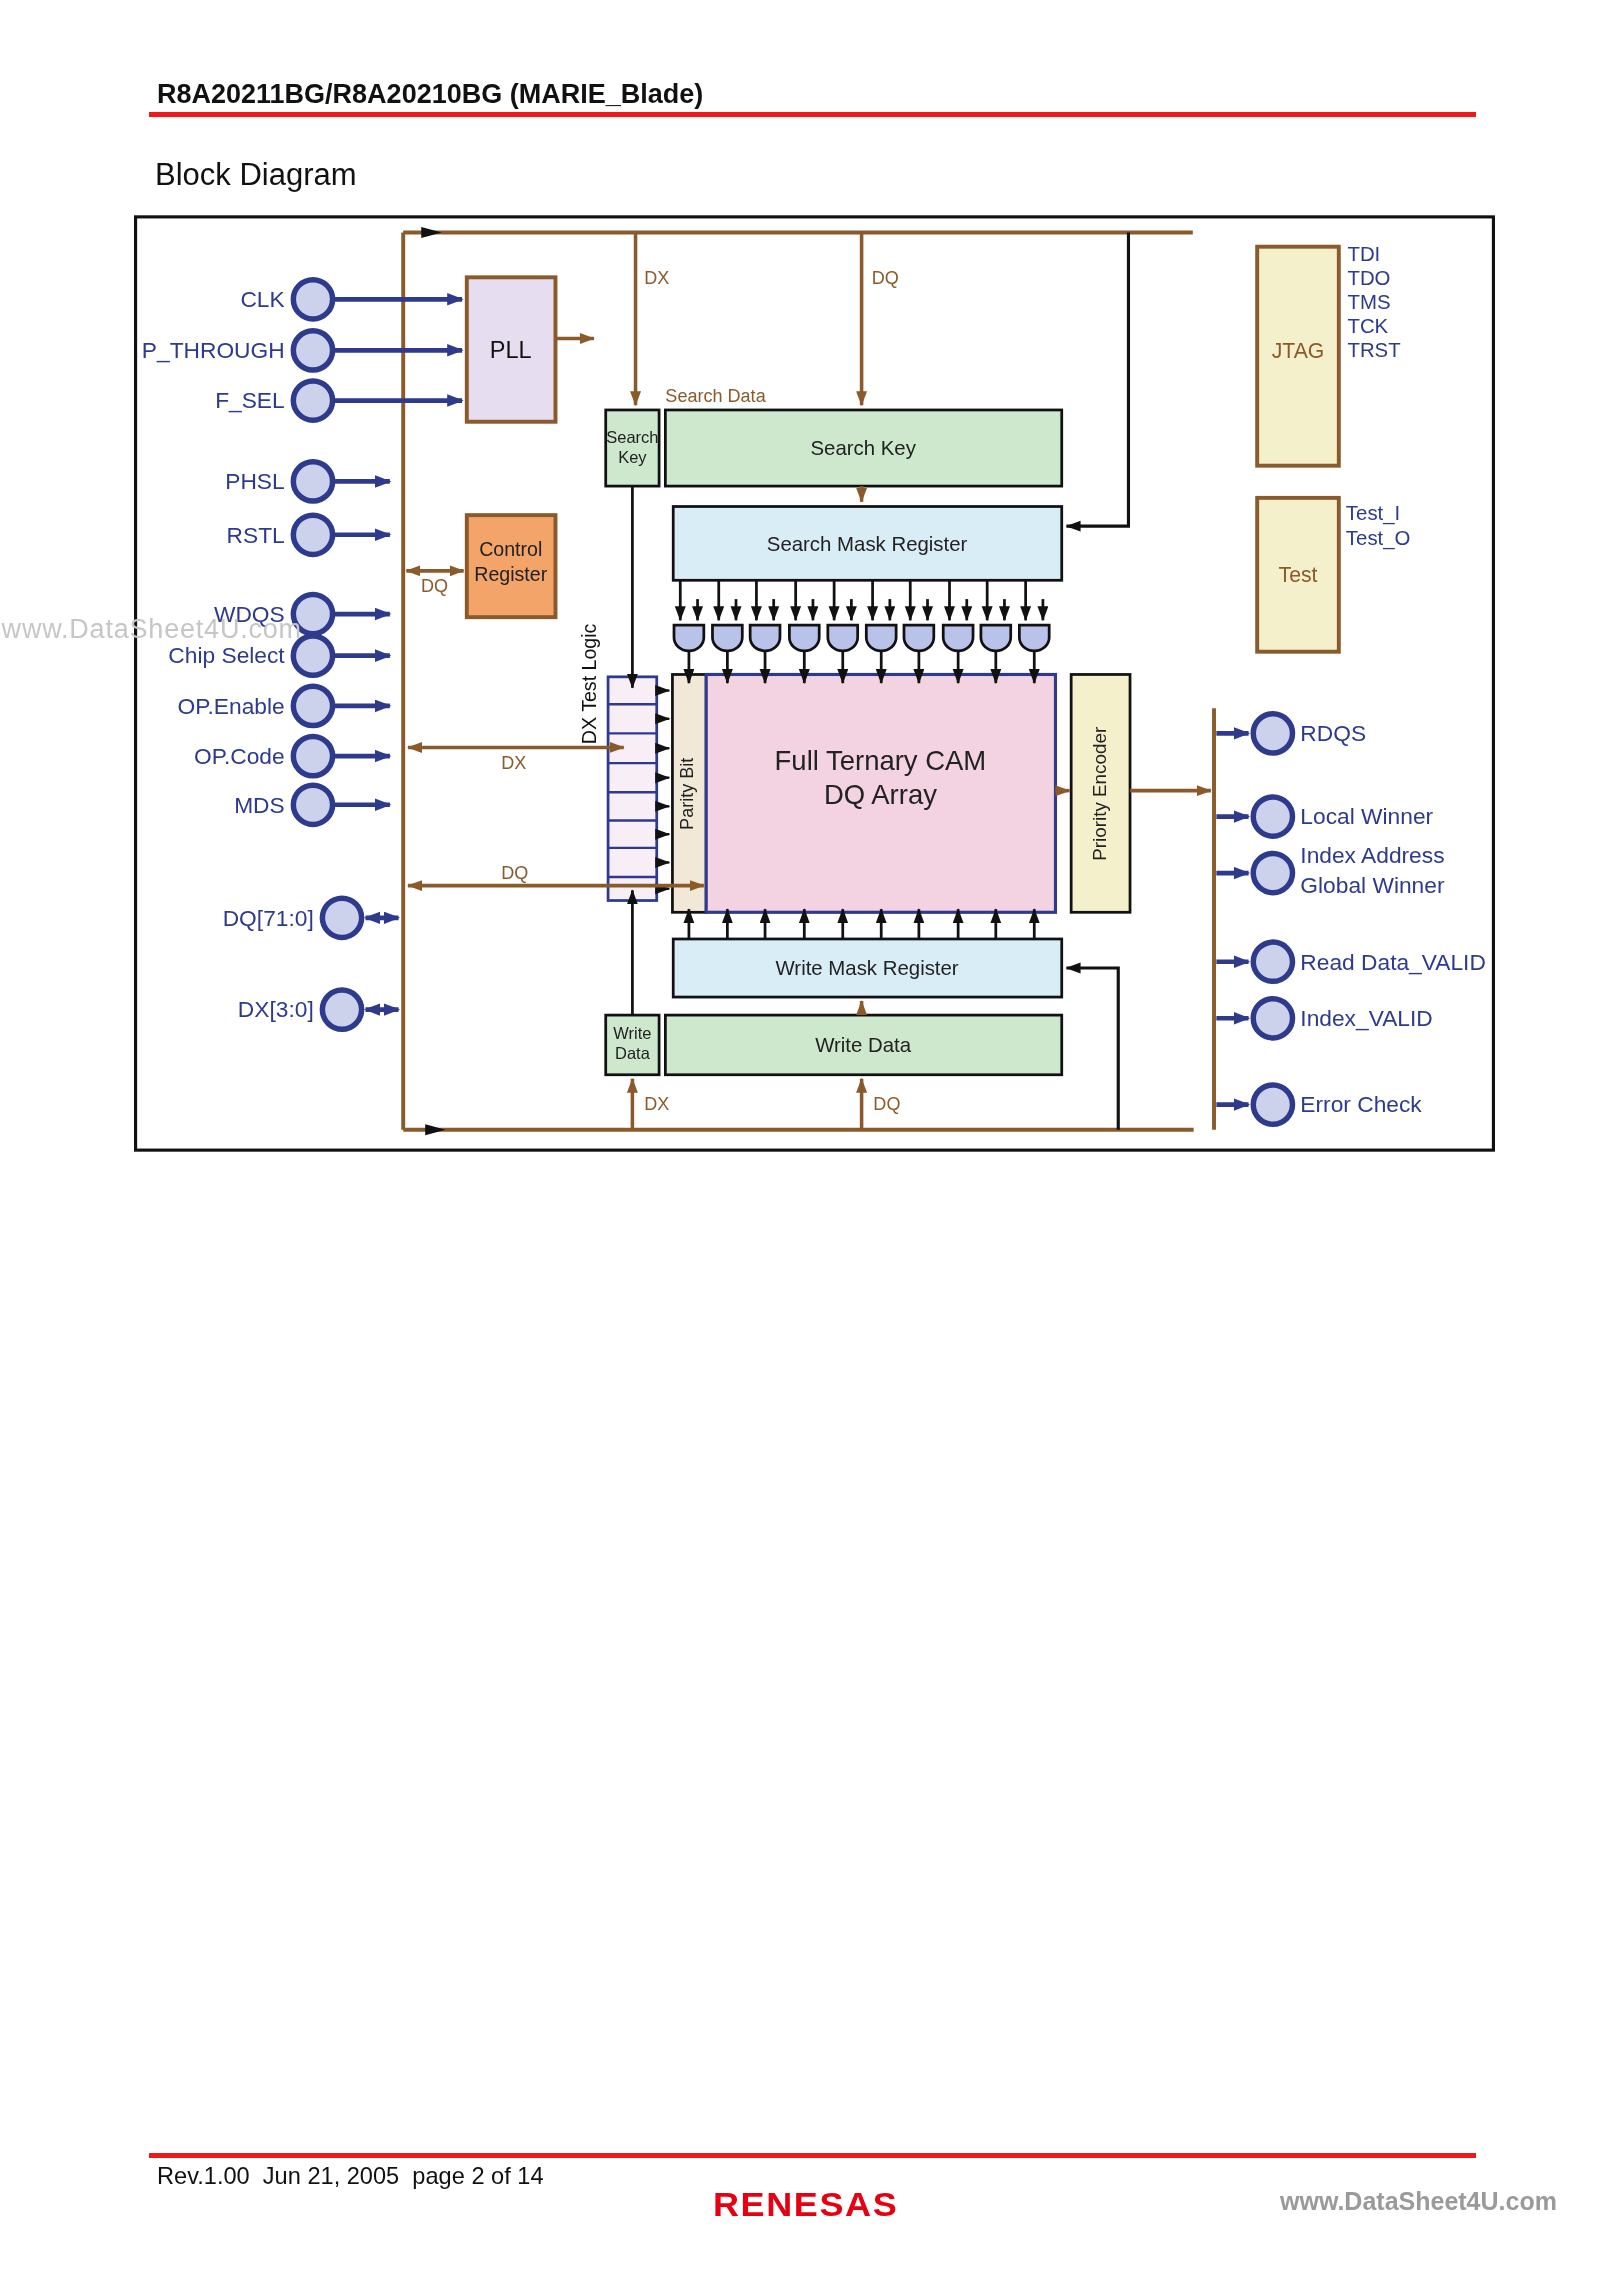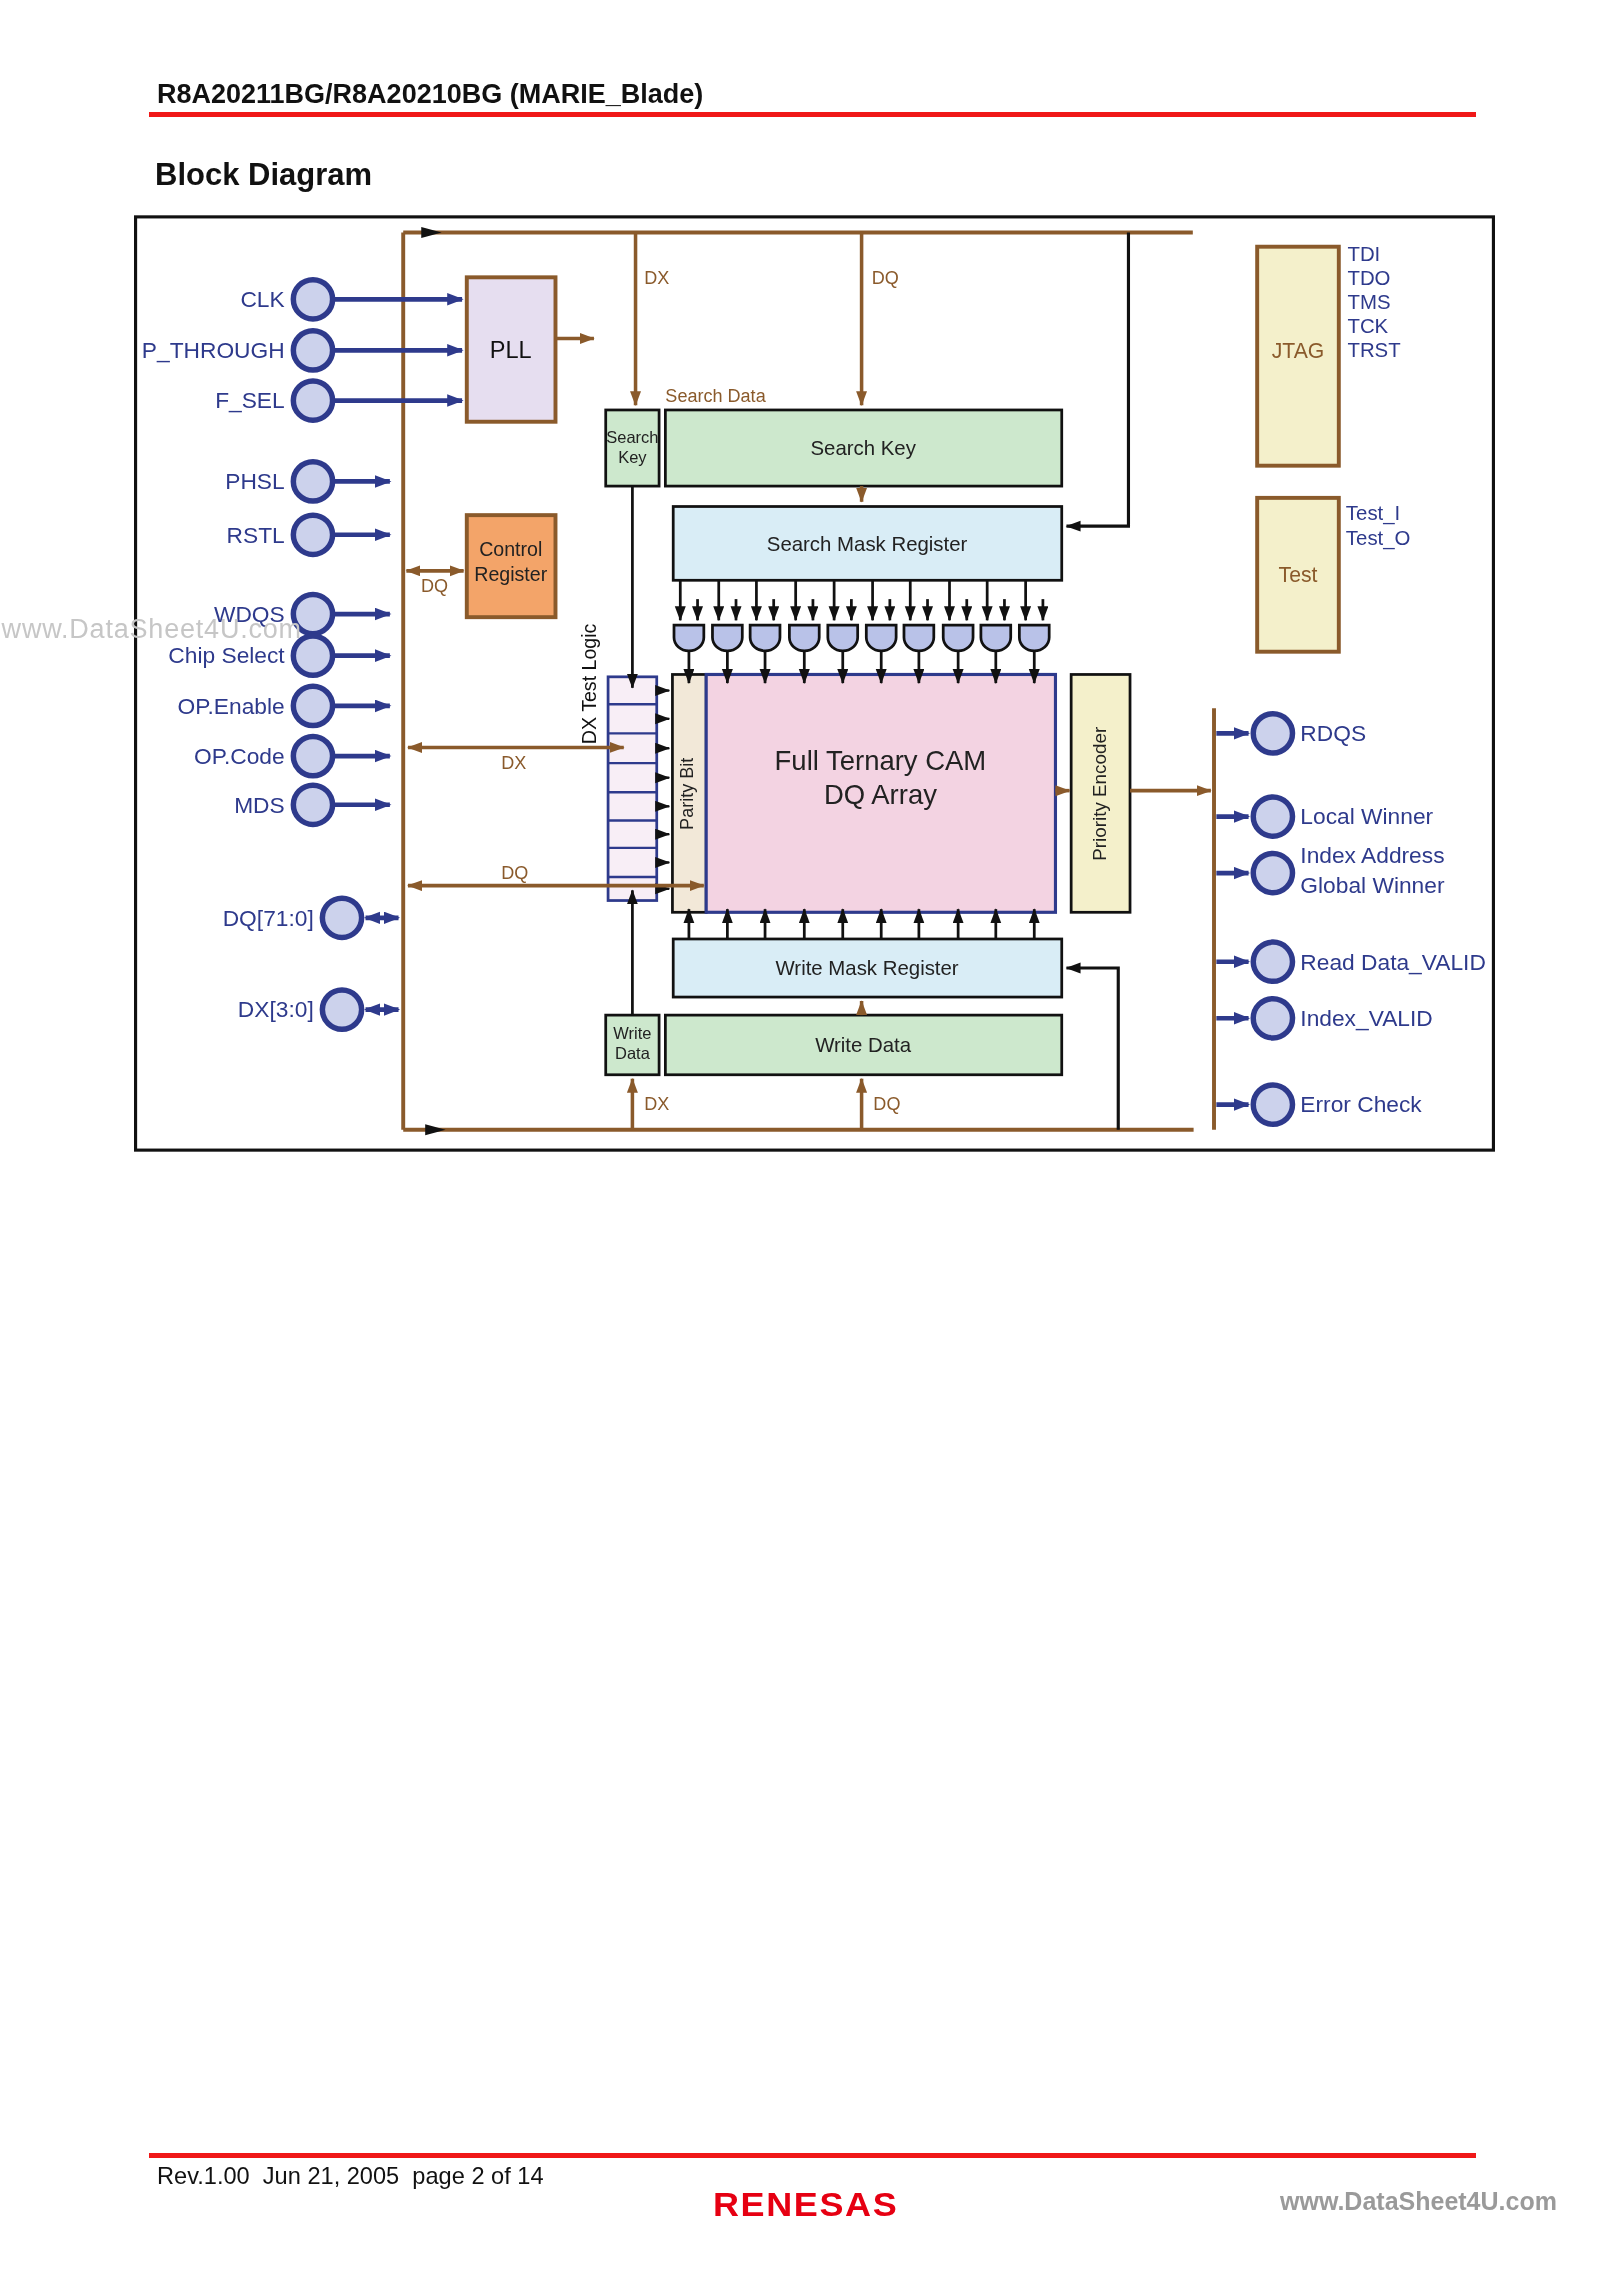--- a/index.html
+++ b/index.html
@@ -2,21 +2,21 @@
 <html style="font-size:12.6px"><head>
 <meta charset="utf-8">
 <style>
   html,body{margin:0;padding:0;background:#ffffff;}
   #page{
     position:relative;width:1622px;height:2295px;background:#ffffff;
     font-family:"Liberation Sans", sans-serif;overflow:hidden;
   }
   .hdr-title{position:absolute;left:157px;top:79px;font-size:27px;font-weight:bold;color:#111;}
   .hdr-rule{position:absolute;left:149px;top:112px;width:1327px;height:4.7px;background:#f01818;}
-  .section-title{position:absolute;left:155px;top:157px;font-size:31px;font-weight:bold;color:#111;}
+  .section-title{position:absolute;left:155px;top:157px;font-size:31px;font-weight:normal;color:#111;}
   .watermark-left{position:absolute;left:1.6px;top:614px;font-size:27px;color:#c6c6c6;letter-spacing:0.8px;}
   .diagram-wrap{position:absolute;left:134px;top:215px;width:1361px;height:937px;}
   .ftr-rule{position:absolute;left:149px;top:2153px;width:1327px;height:4.7px;background:#f01818;}
   .ftr-rev{position:absolute;left:157px;top:2163px;font-size:23.6px;color:#111;white-space:pre;}
   .ftr-logo{position:absolute;left:713px;top:2184px;font-size:36px;font-weight:800;color:#e60012;
             letter-spacing:1.6px;transform:scaleY(0.92);}
   .ftr-wm{position:absolute;left:1280px;top:2187px;font-size:25px;font-weight:bold;color:#9a9a9a;}
   svg text{font-family:"Liberation Sans", sans-serif;}
 </style>
 </head>

